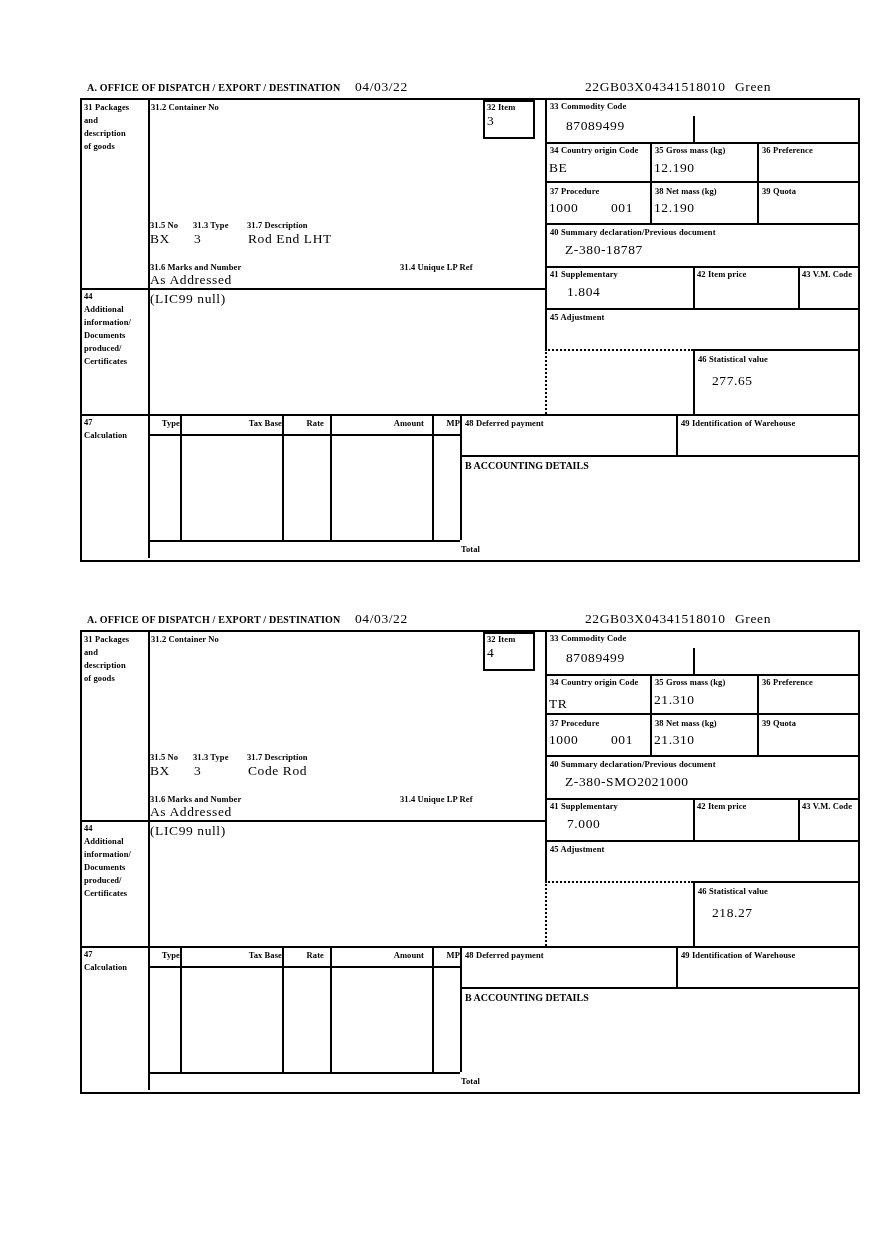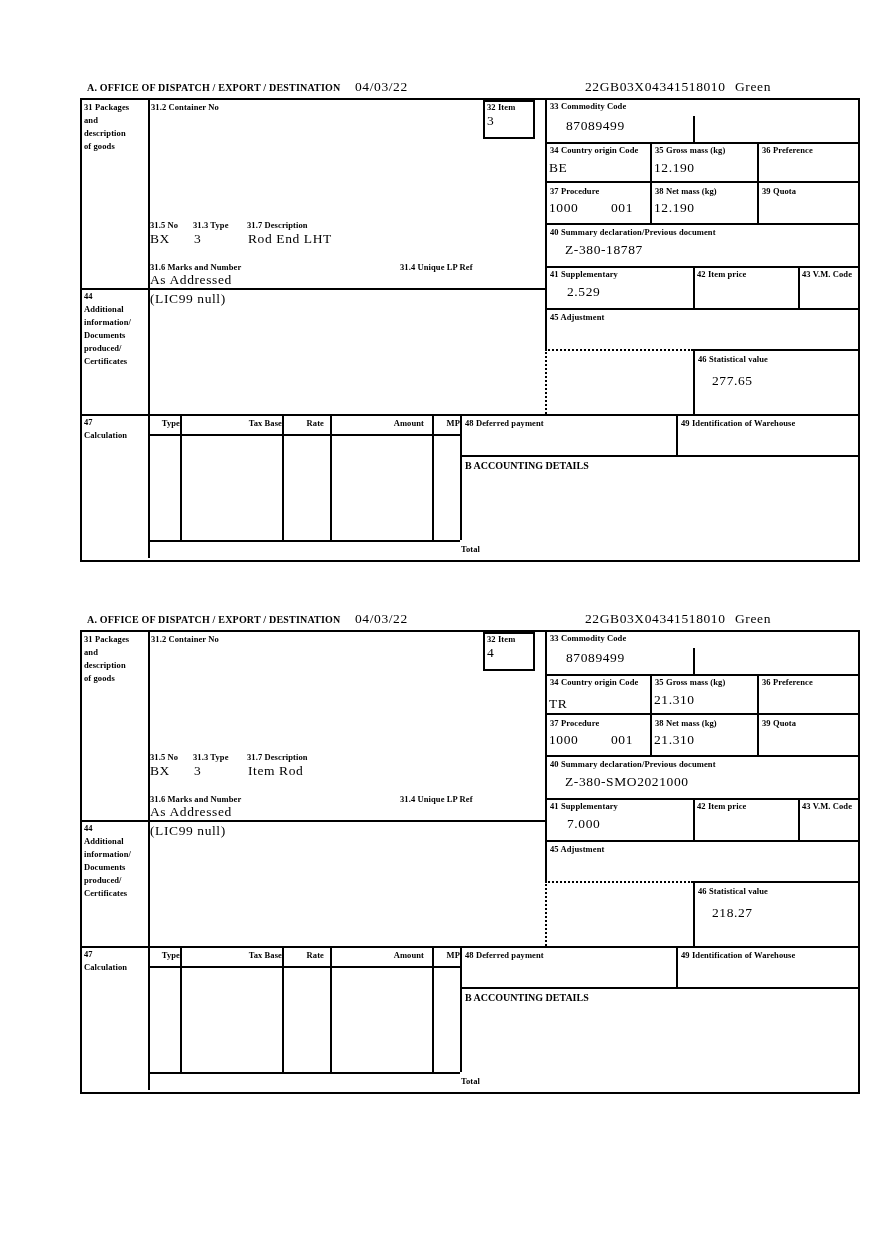--- a/index.html
+++ b/index.html
@@ -95,21 +95,21 @@
     <div class="abs lbl" style="left:682px;top:110px;">39 Quota</div>
 
     <div class="abs hline" style="left:465px;top:190px;width:313px;"></div>
     <div class="abs lbl" style="left:470px;top:151px;">40 Summary declaration/Previous document</div>
     <div class="abs val" style="left:485px;top:166px;">Z-380-18787</div>
 
     <div class="abs hline" style="left:465px;top:232px;width:313px;"></div>
     <div class="abs vline" style="left:613px;top:190px;height:42px;"></div>
     <div class="abs vline" style="left:718px;top:190px;height:42px;"></div>
     <div class="abs lbl" style="left:470px;top:193px;">41 Supplementary</div>
-    <div class="abs val" style="left:487px;top:208px;">2.529</div>
+    <div class="abs val" style="left:487px;top:208px;">1.804</div>
     <div class="abs lbl" style="left:617px;top:193px;">42 Item price</div>
     <div class="abs lbl" style="left:722px;top:193px;">43 V.M. Code</div>
 
     <div class="abs lbl" style="left:470px;top:236px;">45 Adjustment</div>
 
     <div class="abs vline" style="left:613px;top:273px;height:65px;"></div>
     <div class="abs hline" style="left:613px;top:273px;width:165px;"></div>
     <div class="abs lbl" style="left:618px;top:278px;">46 Statistical value</div>
     <div class="abs val" style="left:632px;top:297px;">277.65</div>
 
@@ -166,21 +166,21 @@
     <div class="abs lbl" style="left:4px;top:280px;">Certificates</div>
     <div class="abs lbl" style="left:4px;top:341px;">47</div>
     <div class="abs lbl" style="left:4px;top:354px;">Calculation</div>
 
     <div class="abs lbl" style="left:71px;top:26px;">31.2 Container No</div>
     <div class="abs lbl" style="left:70px;top:144px;">31.5 No</div>
     <div class="abs lbl" style="left:113px;top:144px;">31.3 Type</div>
     <div class="abs lbl" style="left:167px;top:144px;">31.7 Description</div>
     <div class="abs val" style="left:70px;top:155px;">BX</div>
     <div class="abs val" style="left:114px;top:155px;">3</div>
-    <div class="abs val" style="left:168px;top:155px;">Item Rod</div>
+    <div class="abs val" style="left:168px;top:155px;">Code Rod</div>
     <div class="abs lbl" style="left:70px;top:186px;">31.6 Marks and Number</div>
     <div class="abs lbl" style="left:320px;top:186px;">31.4 Unique LP Ref</div>
     <div class="abs val" style="left:70px;top:196px;">As Addressed</div>
     <div class="abs val" style="left:70px;top:215px;">(LIC99 null)</div>
 
     <div class="abs hline" style="left:465px;top:66px;width:313px;"></div>
     <div class="abs vline" style="left:613px;top:40px;height:26px;"></div>
     <div class="abs lbl" style="left:470px;top:25px;">33 Commodity Code</div>
     <div class="abs val" style="left:486px;top:42px;">87089499</div>
 

